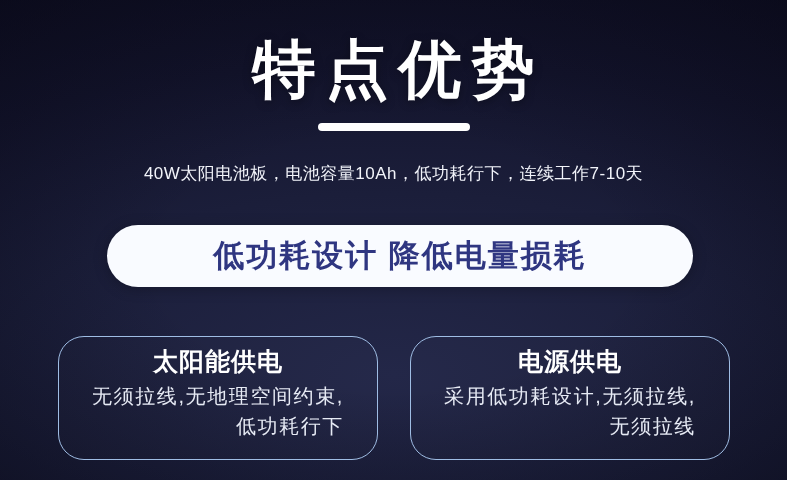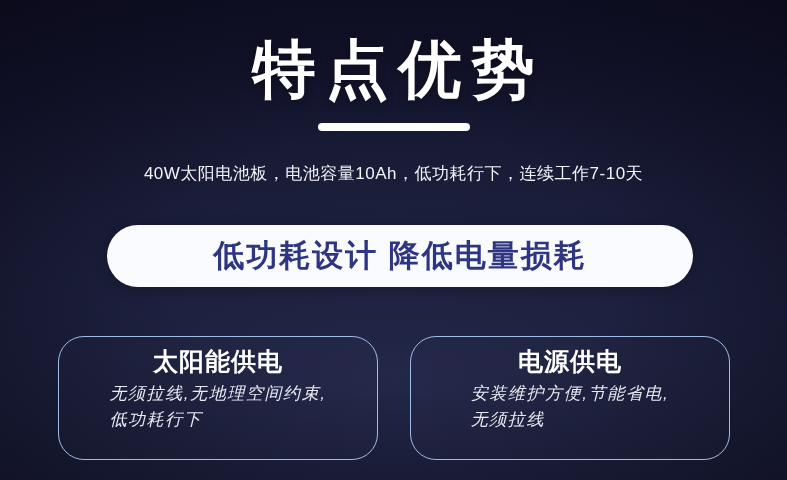--- a/index.html
+++ b/index.html
@@ -132,27 +132,26 @@
     font-size: 25px;
     font-weight: bold;
     color: #ffffff;
     letter-spacing: 1px;
     line-height: 1.25;
     white-space: nowrap;
   }
 
   .card-body {
     margin-top: 4px;
-    font-size: 17px;
+    font-size: 20px;
     color: #e6eaf4;
     letter-spacing: 1.6px;
     line-height: 1.5;
-    text-align: left;
+    text-align: right;
     white-space: nowrap;
-    font-style: italic;
   }
 
   .card-body-line { display: block; }
 </style>
 </head>
 <body>
 
 <div class="banner">
   <div class="vignette"></div>
 
@@ -175,21 +174,21 @@
         <div class="card-title">太阳能供电</div>
         <div class="card-body">
           <span class="card-body-line">无须拉线,无地理空间约束,</span>
           <span class="card-body-line">低功耗行下</span>
         </div>
       </div>
 
       <div class="card">
         <div class="card-title">电源供电</div>
         <div class="card-body">
-          <span class="card-body-line">安装维护方便,节能省电,</span>
+          <span class="card-body-line">采用低功耗设计,无须拉线,</span>
           <span class="card-body-line">无须拉线</span>
         </div>
       </div>
 
     </div>
 
   </div>
 </div>
 
 </body></html>

